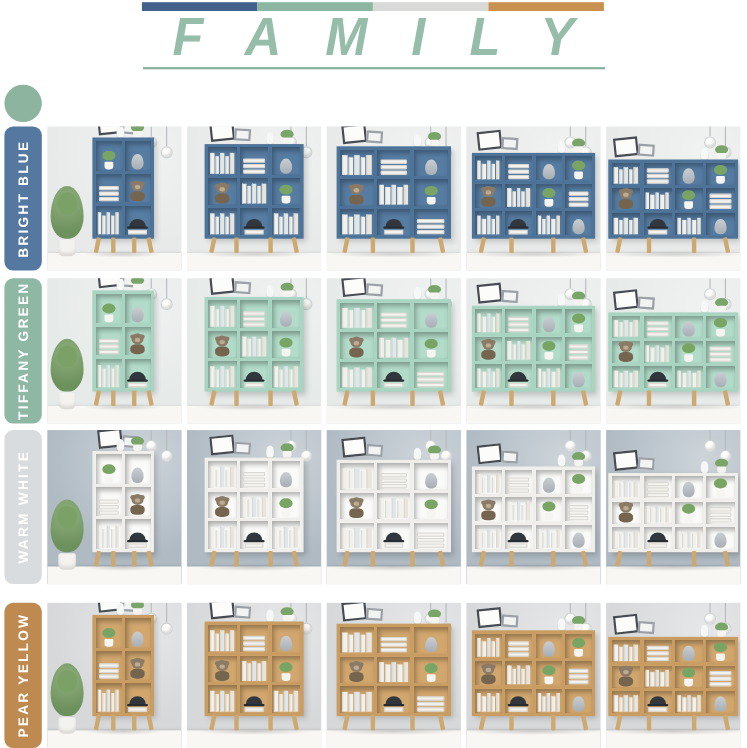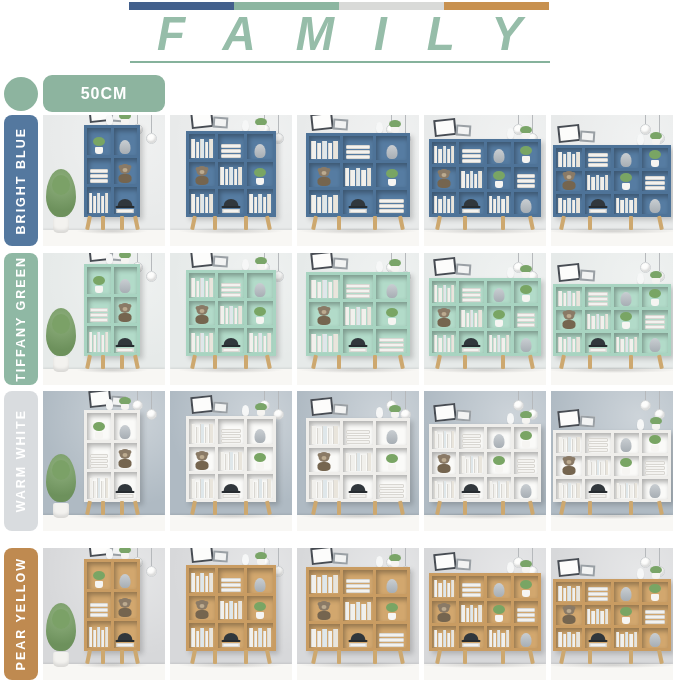--- a/index.html
+++ b/index.html
@@ -97,21 +97,20 @@
   <div class="bars" id="bars">
       <span style="background: rgb(67, 96, 140);"></span>
       <span style="background: rgb(140, 182, 161);"></span>
       <span style="background: rgb(217, 218, 216);"></span>
       <span style="background: rgb(200, 145, 79);"></span>
     </div>
   <div class="title" id="title" style="color: rgb(150, 189, 169);">FAMILY</div>
   <div class="rule" id="rule" style="background: rgb(134, 178, 156);"></div>
   <div class="size-row" id="sizeRow">
     <span class="dot" id="dot" style="background: rgb(141, 180, 159);"></span>
-  <div class="size-pill" style="background: rgb(141, 180, 159); color: rgb(255, 255, 255);">50CM</div>
     </div>
   <div id="grid">
       <div class="vrow" style="height: 131px; margin-bottom: 7px;">
         <div class="row-label" style="background: rgb(84, 120, 159);">
           <span>BRIGHT BLUE</span>
         </div>
         <div class="cell" style="height: 131px; background: rgb(232, 234, 234);">
           <div class="lamp" style="right: 8px;">
             <span class="cord" style="height: 18px;"></span>
             <span class="bulb"></span>

